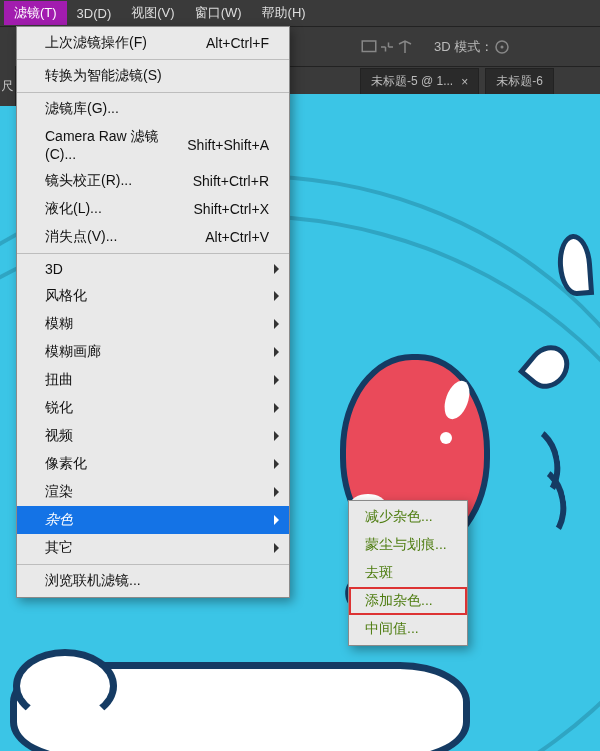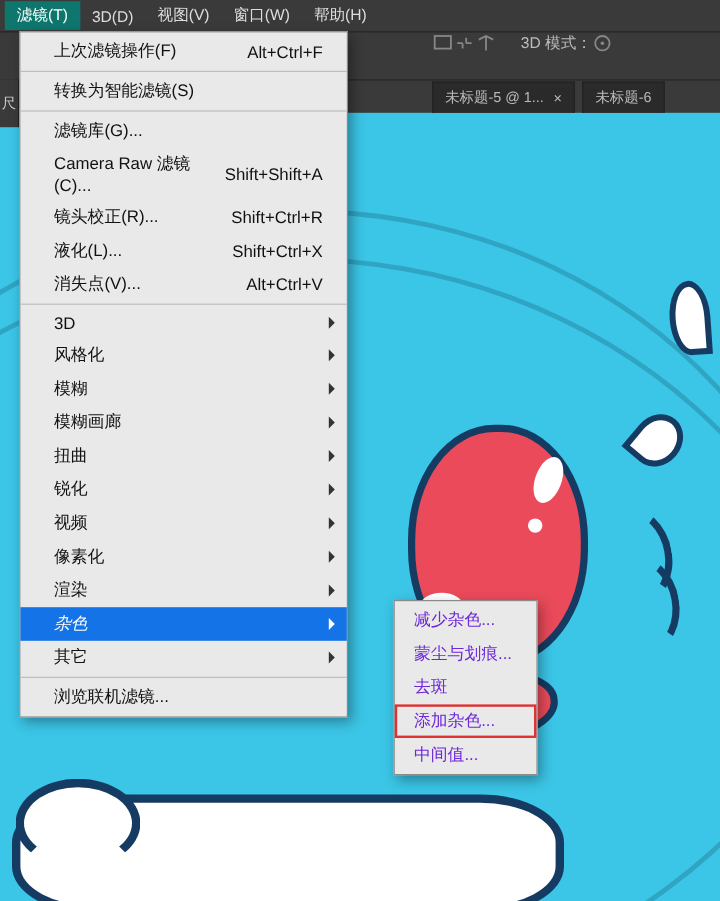--- a/index.html
+++ b/index.html
@@ -12,34 +12,34 @@
   align-items: center;
   padding: 0 4px;
   color: #ddd;
   font-size: 13px;
 }
 .menubar .menu-item {
   padding: 3px 10px;
   cursor: pointer;
 }
 .menubar .menu-item.active {
-  background: #0f766e;
+  background: #a21caf;
   color: #fff;
 }
 
 .toolbar-row {
   background: #3a3a3a;
   height: 40px;
   border-top: 1px solid #222;
   color: #bbb;
   font-size: 13px;
   position: relative;
   padding-left: 360px;
 }
-.toolbar-icons { display:flex; align-items:flex-start; height:100%; }
+.toolbar-icons { display:flex; align-items:center; height:100%; }
 .ico { width:18px; height:18px; opacity:.6; }
 .mode-label { margin-left:20px; }
 
 .tabs-row {
   background: #3a3a3a;
   height: 28px;
   border-top: 1px solid #222;
   display:flex;
   align-items:flex-end;
   padding-left: 360px;
@@ -87,28 +87,28 @@
 }
 .dropdown .row.sub::after {
   content:""; position:absolute; right:10px; top:50%; transform:translateY(-50%);
   border-left:5px solid #333; border-top:5px solid transparent; border-bottom:5px solid transparent;
 }
 .dropdown .row.highlight { background:#1473e6; color:#fff;font-style:italic; }
 .dropdown .row.highlight::after { border-left-color:#fff; }
 
 .submenu {
   position:absolute;
-  left:328px;
+  left:348px;
   top:500px;
   width:120px;
   background:#e9e9e9;
   border:1px solid #8a8a8a;
   box-shadow: 3px 4px 10px rgba(0,0,0,.35);
   font-size:14px;
-  color:#6d28d9;
+  color:#4d7c0f;
   padding:2px 0;
 }
 .submenu .row { padding:5px 16px; }
 .submenu .row.boxed { outline:2px solid #d33; outline-offset:-2px; }
 
 .canvas-art {
   position:absolute; left:0; top:94px; right:0; bottom:0;
   background: #3bc5e6;
   overflow:hidden;
   z-index:-1;

